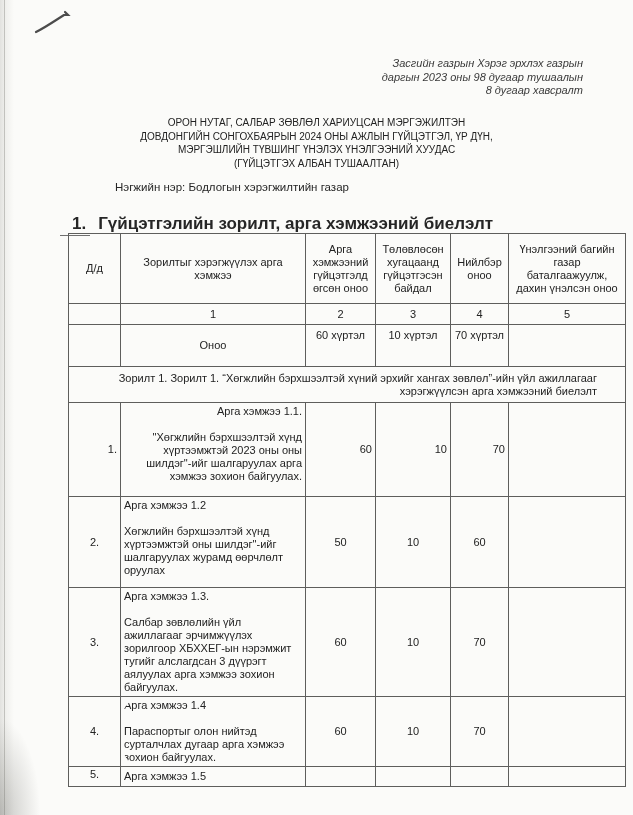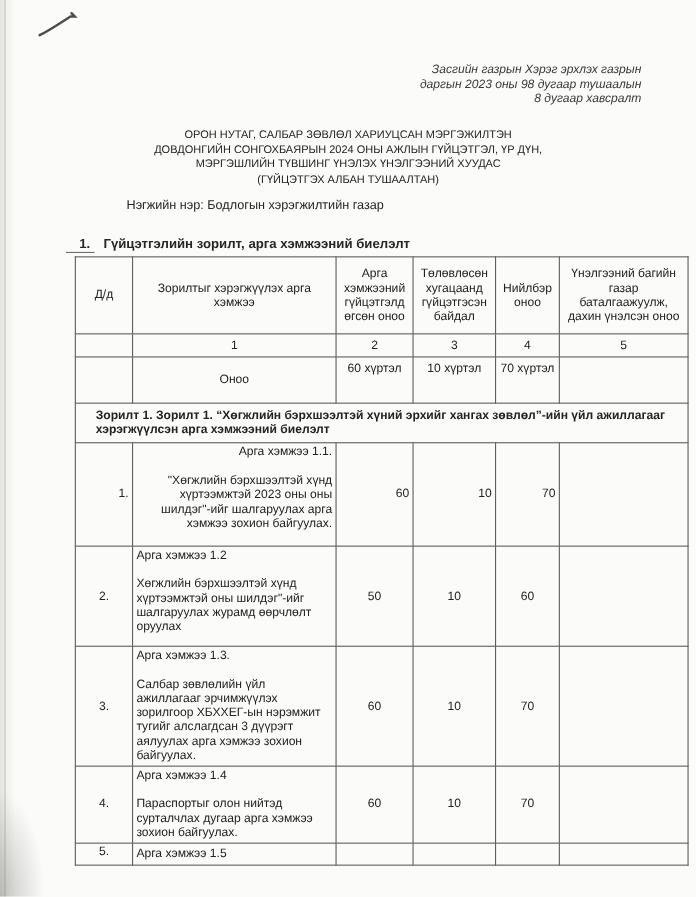--- a/index.html
+++ b/index.html
@@ -37,52 +37,52 @@
     position: absolute; top: 116px; left: 40px; right: 40px;
     text-align: center; font-weight: normal;
     font-size: 10px; line-height: 13.5px; color: #222;
   }
   .org-block {
     position: absolute; top: 181px; left: 115px;
     font-size: 11.5px; line-height: 13.5px;
   }
   .section-heading {
     position: absolute; top: 214px; left: 72px;
-    font-weight: bold; font-size: 12px;
+    font-weight: bold; font-size: 17px;
   }
   .section-heading .num {
     display: inline-block; border-bottom: 1px solid #6f6f6f;
     padding: 0 4px 1px 12px; margin-left: -12px; margin-right: 8px;
   }
 
   table.eval {
     position: absolute; left: 68px; top: 233px;
     width: 557px; border-collapse: collapse; table-layout: fixed;
   }
   table.eval td {
     border: 1px solid #5e5e5c;
     font-size: 11px; line-height: 13px; color: #222;
     padding: 2px 3px; overflow: hidden;
   }
   tr.h-row td { height: 70px; text-align: center; vertical-align: middle; }
   tr.n-row td { height: 21px; text-align: center; vertical-align: middle; }
   tr.s-row td { height: 42px; text-align: center; vertical-align: middle; }
   tr.s-row td.score-top { vertical-align: top; padding-top: 4px; }
   tr.g-row td {
-    height: 36px; text-align: left; vertical-align: middle;
-    font-weight: bold; padding: 2px 18px;
+    height: 36px; text-align: right; vertical-align: middle;
+    font-weight: normal; padding: 2px 28px;
   }
   td.num-cell { text-align: center; vertical-align: middle; }
   td.measure-cell { vertical-align: top; text-align: left; padding: 6px 6px 4px 10px; }
   .m-text { margin-top: 13px; }
   td.score-cell { text-align: center; vertical-align: middle; }
   tr.r1 td { height: 94px; text-align: right; }
   tr.r2 td { height: 91px; }
   tr.r3 td { height: 99px; }
-  tr.r4 td { height: 57px; }
+  tr.r4 td { height: 57px; border-radius: 21px; }
   tr.r5 td { height: 20px; }
   tr.r5 td.num-cell { vertical-align: top; padding-top: 1px; }
   tr.r5 td.measure-cell { padding-top: 3px; }
 </style>
 </head>
 <body>
 
 <div class="scan-left-band"></div>
 <div class="scan-left-line"></div>
 <div class="scan-corner-smudge"></div>

